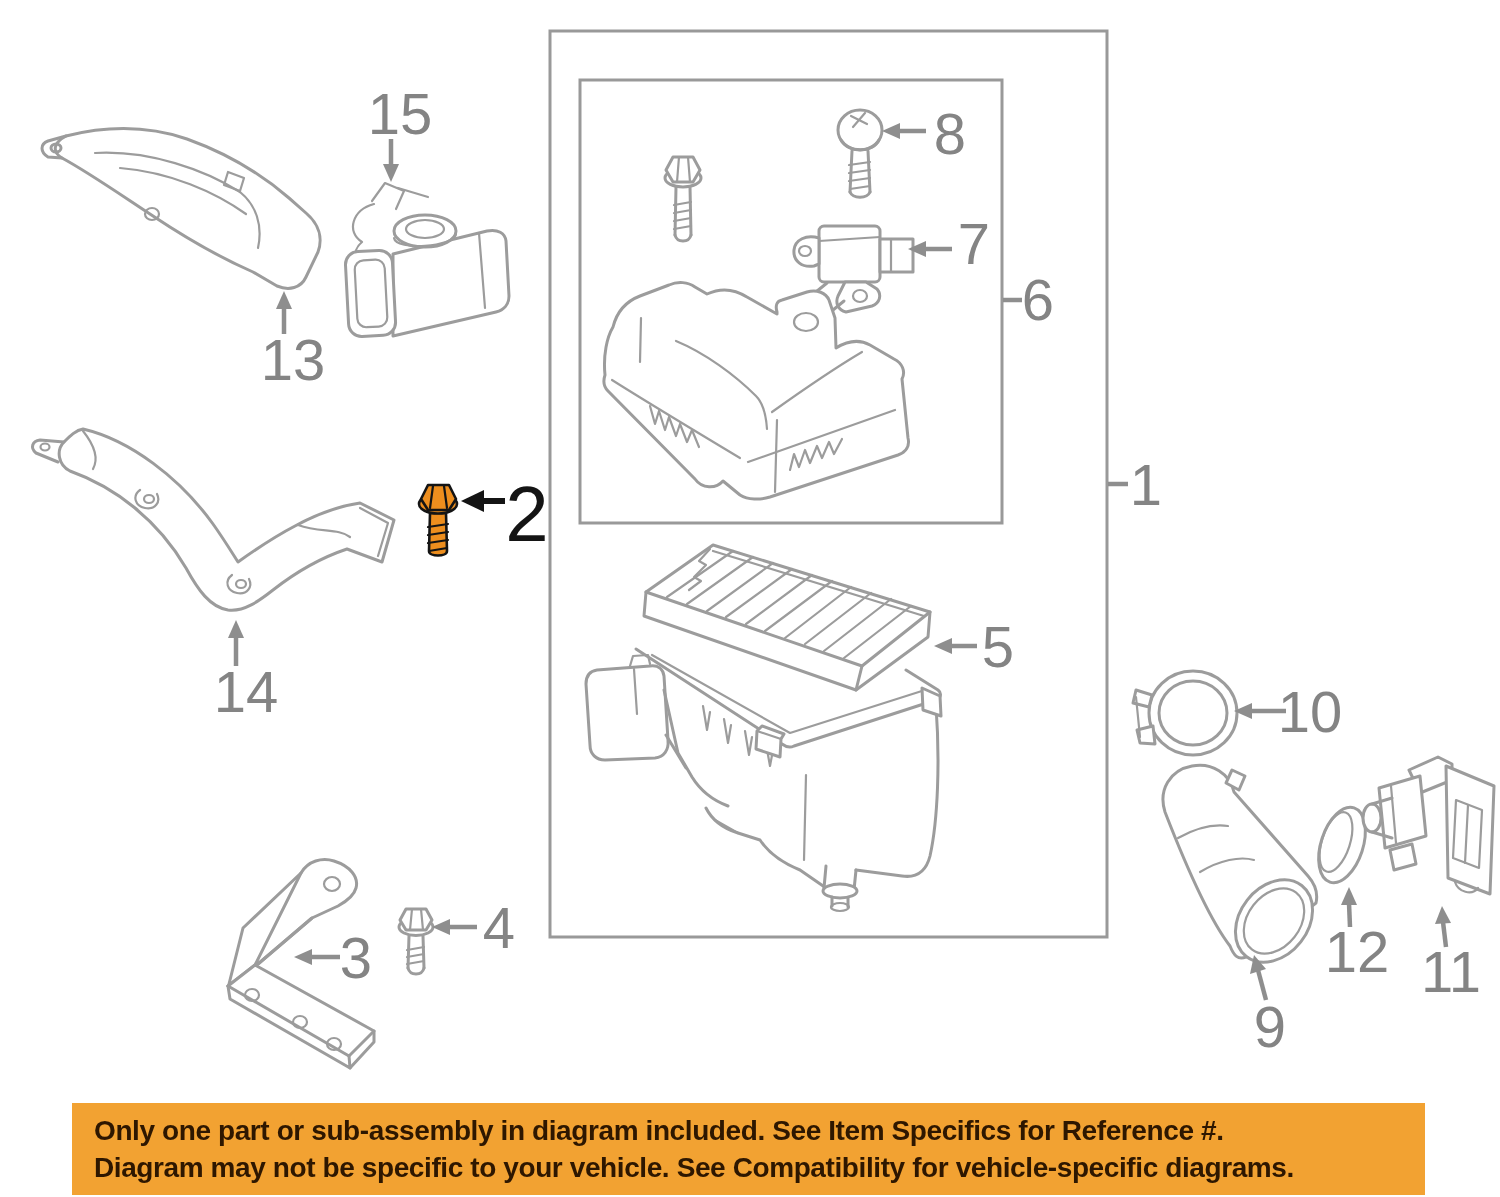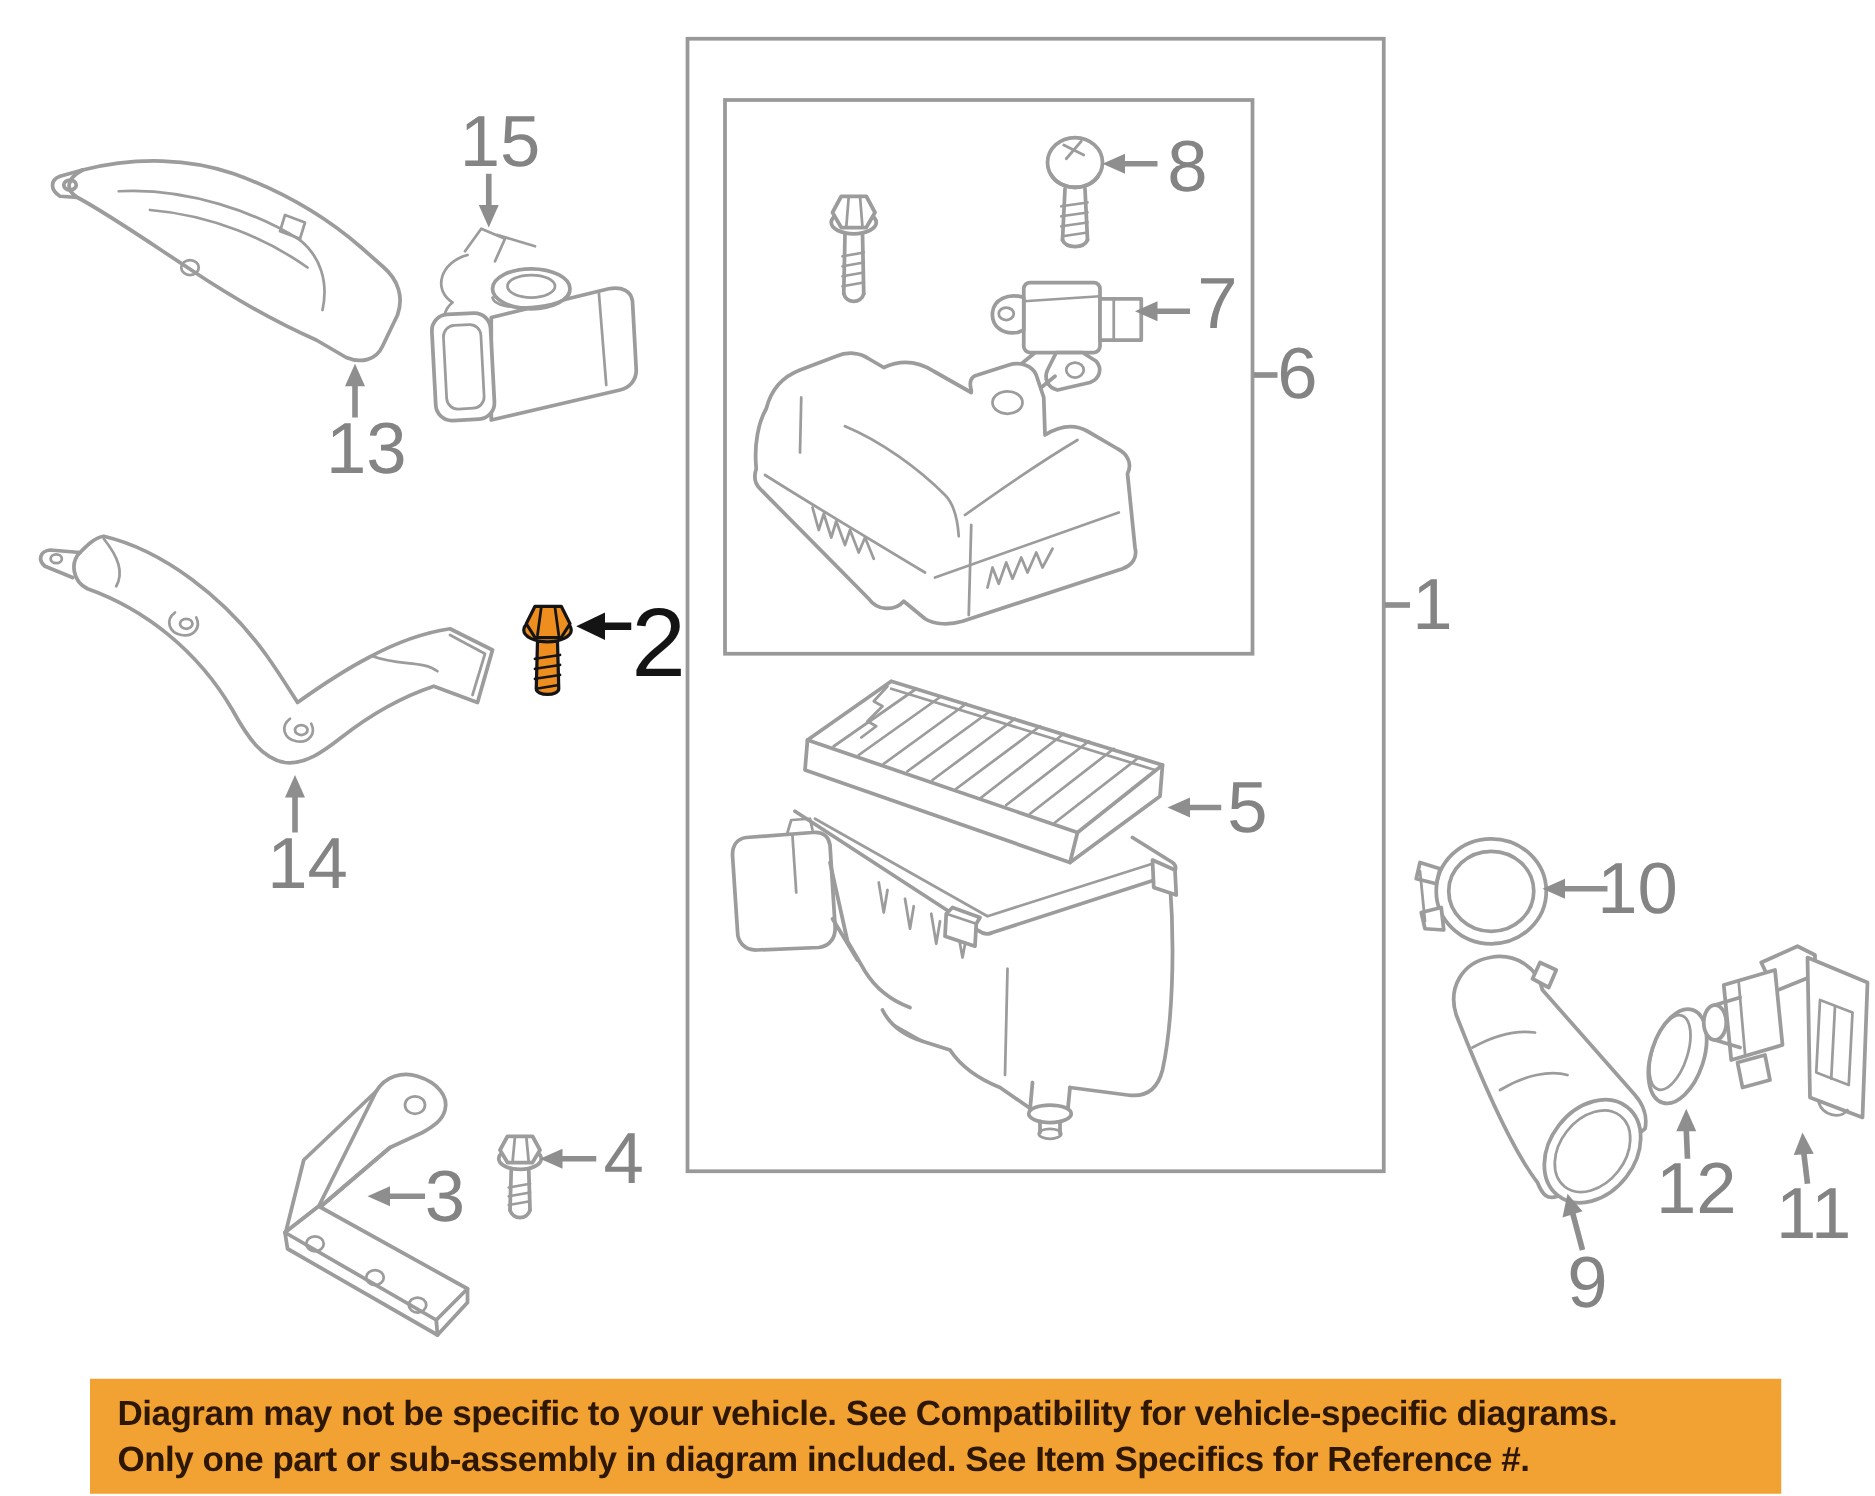--- a/index.html
+++ b/index.html
@@ -257,17 +257,17 @@
   <text class="plabel" x="1270" y="1026" text-anchor="middle" dominant-baseline="central">9</text>
   <text class="plabel" x="1310" y="711" text-anchor="middle" dominant-baseline="central">10</text>
   <text class="plabel" x="1451" y="971" text-anchor="middle" dominant-baseline="central">11</text>
   <text class="plabel" x="1357" y="951" text-anchor="middle" dominant-baseline="central">12</text>
   <text class="plabel" x="293" y="359" text-anchor="middle" dominant-baseline="central">13</text>
   <text class="plabel" x="246" y="691" text-anchor="middle" dominant-baseline="central">14</text>
   <text class="plabel" x="400" y="113" text-anchor="middle" dominant-baseline="central">15</text>
 </svg>
 
   <div class="banner">
+    <div>Only one part or sub-assembly in diagram included. See Item Specifics for Reference #.</div>
     <div>Diagram may not be specific to your vehicle. See Compatibility for vehicle-specific diagrams.</div>
-    <div>Only one part or sub-assembly in diagram included. See Item Specifics for Reference #.</div>
   </div>
 
 </div>
 
 </body></html>

